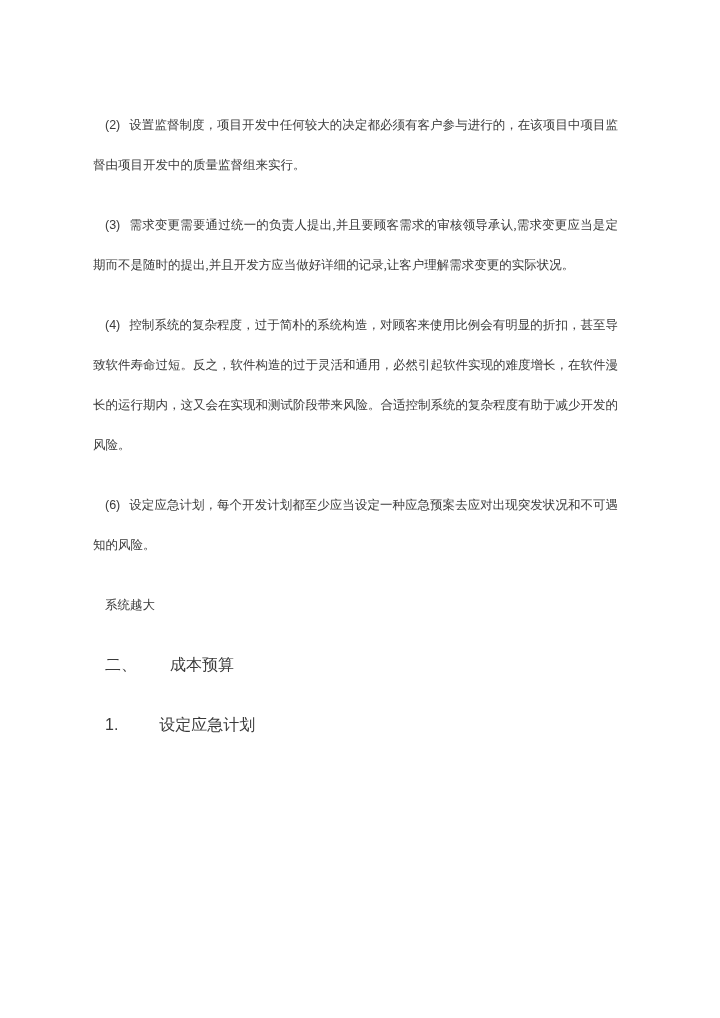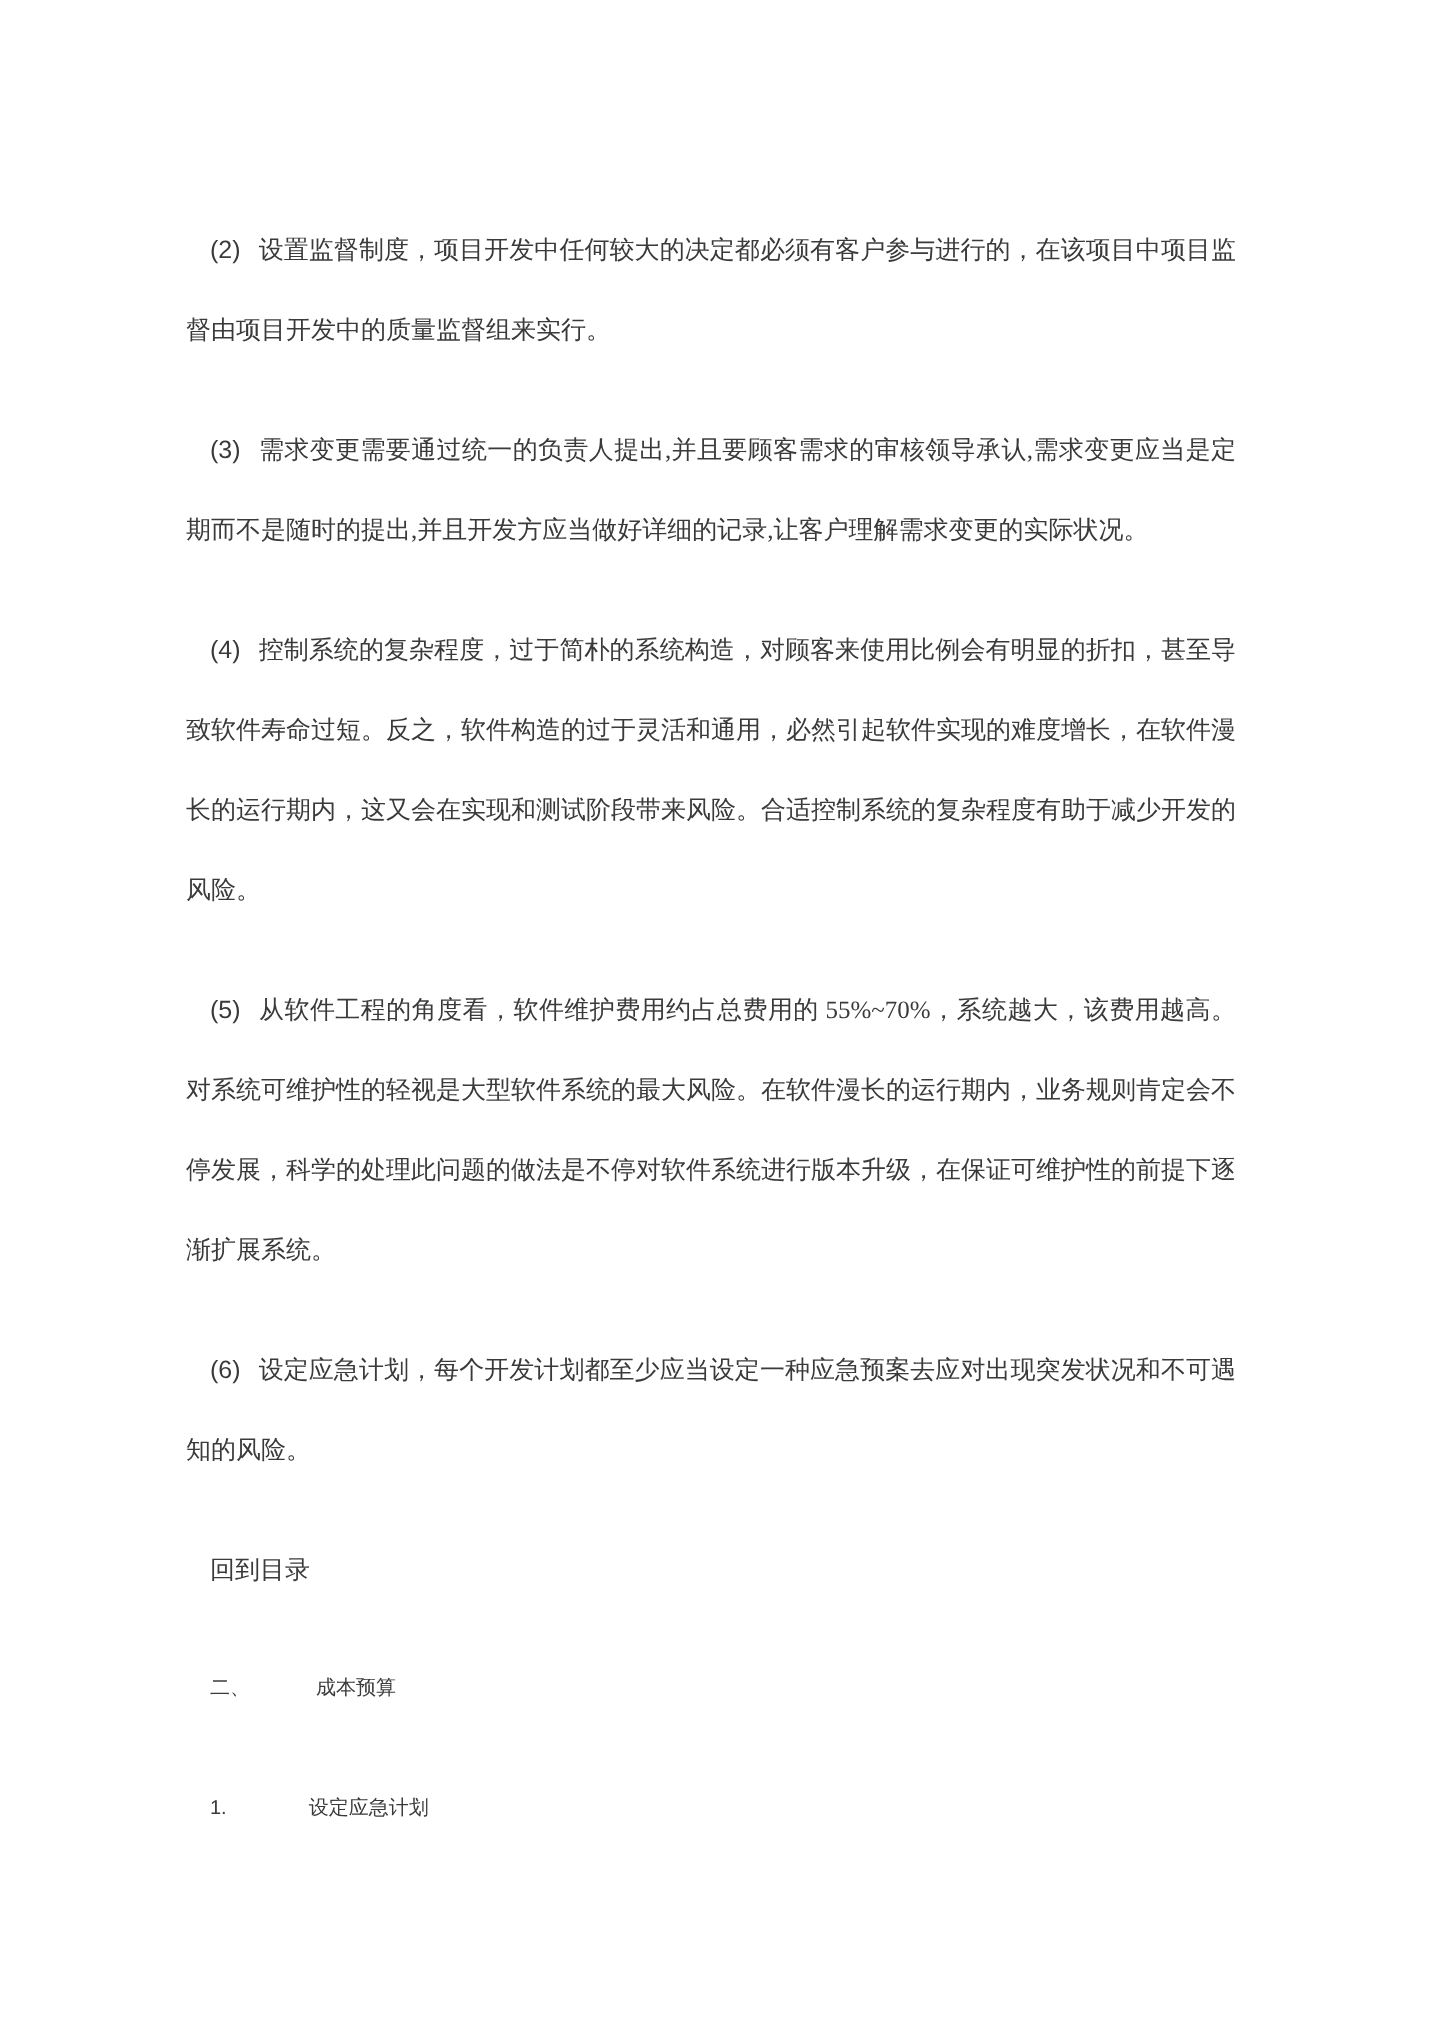--- a/index.html
+++ b/index.html
@@ -39,37 +39,36 @@
   .t-sub  { width: 41px; }
   .back-link {
     margin: 0 0 20px 0;
     text-indent: 12px;
     color: #3a3a3a;
     cursor: pointer;
   }
   .heading {
     margin: 0 0 20px 0;
     text-indent: 12px;
-    font-size: 10px;
+    font-size: 16px;
   }
 </style>
 </head>
 <body>
 
 <div class="doc">
 
   <p class="para"><span class="num">(2)</span><span class="tab t-para"></span><span>设置监督制度，项目开发中任何较大的决定都必须有客户参与进行的，在该项目中项目监督由项目开发中的质量监督组来实行。</span></p>
 
   <p class="para"><span class="num">(3)</span><span class="tab t-para"></span><span>需求变更需要通过统一的负责人提出,并且要顾客需求的审核领导承认,需求变更应当是定期而不是随时的提出,并且开发方应当做好详细的记录,让客户理解需求变更的实际状况。</span></p>
 
   <p class="para"><span class="num">(4)</span><span class="tab t-para"></span><span>控制系统的复杂程度，过于简朴的系统构造，对顾客来使用比例会有明显的折扣，甚至导致软件寿命过短。反之，软件构造的过于灵活和通用，必然引起软件实现的难度增长，在软件漫长的运行期内，这又会在实现和测试阶段带来风险。合适控制系统的复杂程度有助于减少开发的风险。</span></p>
 
-  <p class="para"><span class="num">(5)</span><span class="tab t-para"></span><span>从软件工程的角度看，软件维护费用约占总费用的 55%~70%，系统越大，该费用越高。对系统可维护性的轻视是大型软件系统的最大风险。在软件漫长的运行期内，业务规则肯定会不停发展，科学的处理此问题的做法是不停对软件系统进行版本升级，在保证可维护性的前提下逐渐扩展系统。</span></p>
 
   <p class="para"><span class="num">(6)</span><span class="tab t-para"></span><span>设定应急计划，每个开发计划都至少应当设定一种应急预案去应对出现突发状况和不可遇知的风险。</span></p>
 
-  <p class="back-link"><span>回到目录</span></p>
+  <p class="back-link"><span>系统越大</span></p>
 
   <p class="heading"><span>二、</span><span class="tab t-sect"></span><span>成本预算</span></p>
 
   <p class="heading"><span class="num">1.</span><span class="tab t-sub"></span><span>设定应急计划</span></p>
 
 </div>
 
 </body></html>

